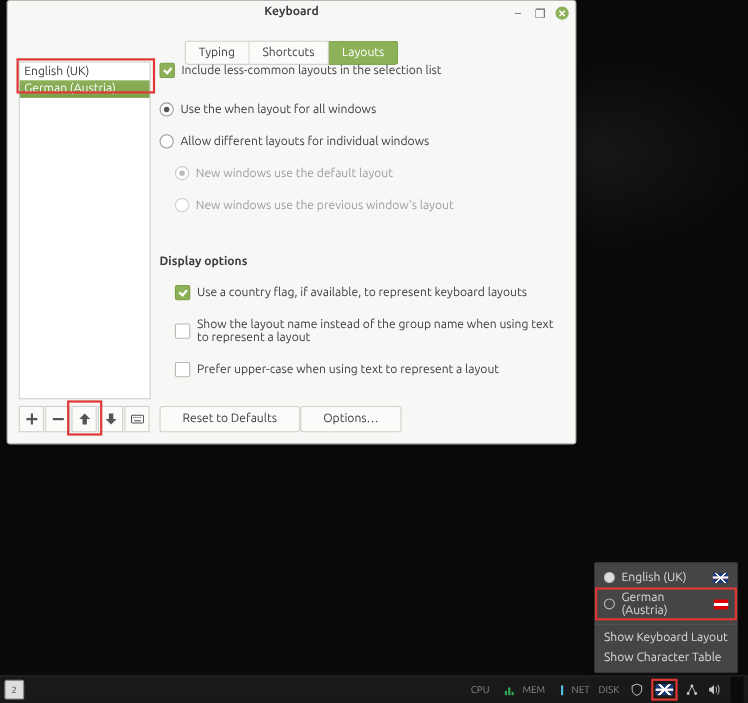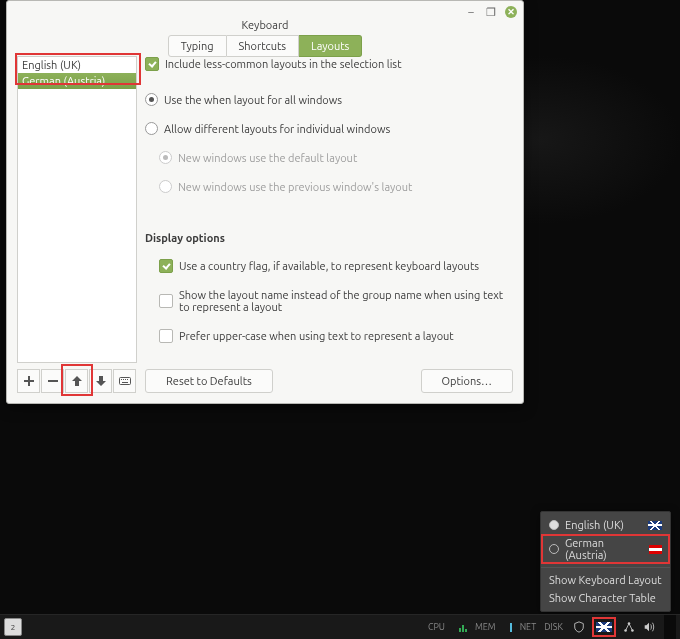--- a/index.html
+++ b/index.html
@@ -25,25 +25,25 @@
   .window{
     position:absolute;left:6px;top:0;width:516px;height:402px;
     background:var(--win-bg);border:1px solid #b8b8b4;border-radius:3px;
     box-shadow:0 4px 14px rgba(0,0,0,0.4);
     display:flex;flex-direction:column;
   }
   .titlebar{
     height:43px;display:flex;flex-direction:column;align-items:center;justify-content:flex-start;
     position:relative;padding-top:4px;
   }
-  .titlebar .title{font-weight:normal;margin-top:14px;}
+  .titlebar .title{font-weight:bold;}
   .titlebar .win-controls{position:absolute;right:6px;top:5px;display:flex;gap:8px;}
   .wc{width:12px;height:12px;display:flex;align-items:center;justify-content:center;color:#666;}
   .wc.close{background:var(--accent);color:#fff;border-radius:50%;font-weight:bold;font-size:9px;}
-  .tabs{display:flex;margin-top:4px;}
+  .tabs{display:flex;margin-top:20px;}
   .tab{
     padding:4px 12px;border:1px solid var(--btn-border);background:var(--btn-bg);
     border-bottom:1px solid var(--btn-border);
   }
   .tab:first-child{border-radius:3px 0 0 3px;}
   .tab:last-child{border-radius:0 3px 3px 0;}
   .tab + .tab{border-left:none;}
   .tab.active{background:var(--accent);border-color:var(--accent-dark);color:#fff;}
 
   .content{flex:1;display:flex;padding:8px 10px 10px 10px;gap:8px;min-height:0;}
@@ -77,21 +77,21 @@
   .check.on:after{content:"";display:block;width:5px;height:3px;border:2px solid #fff;border-top:none;border-right:none;transform:rotate(-50deg);margin-top:-2px;}
   .radio{
     width:11px;height:11px;border:1px solid #999;border-radius:50%;
     display:flex;align-items:center;justify-content:center;flex:0 0 auto;background:#fff;
   }
   .radio.on:after{content:"";width:5px;height:5px;border-radius:50%;background:#555;}
   .radio.dis{border-color:#ccc;}
   .radio.dis.on:after{background:#bbb;}
   .section-title{font-weight:bold;margin-top:24px;}
 
-  .footer-btns{display:flex;justify-content:space-between;margin-top:auto;padding-top:10px;}
+  .footer-btns{display:flex;margin-top:auto;padding-top:10px;}
   .btn{
     padding:5px 20px;border:1px solid var(--btn-border);background:var(--btn-bg);border-radius:3px;
   }
 
   
   .popup{
     position:absolute;right:9px;bottom:27px;width:129px;background:#454545;border:1px solid #333;
     border-radius:2px;padding:4px 0;color:#ddd;box-shadow:0 2px 8px rgba(0,0,0,0.5);
   }
   .popup-row{display:flex;align-items:center;padding:3px 8px;gap:6px;}

